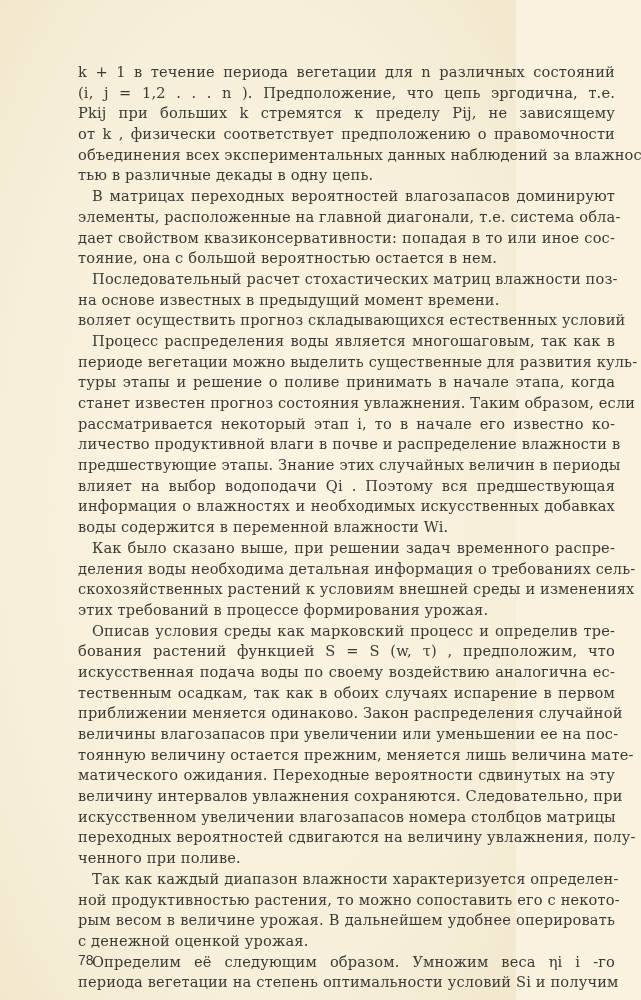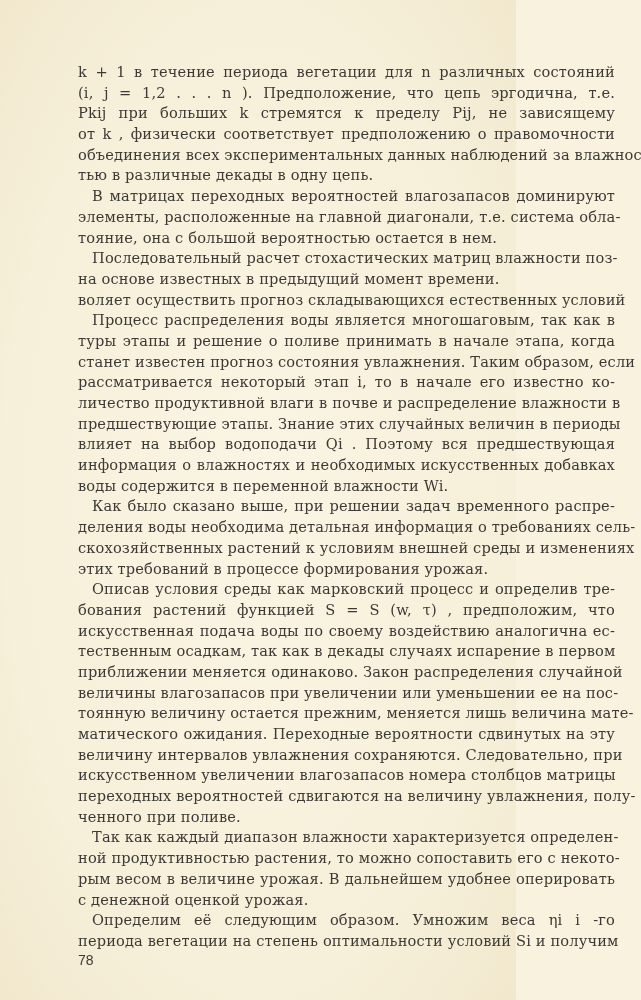--- a/index.html
+++ b/index.html
@@ -58,41 +58,43 @@
 <div class="page">
   <div class="text-block">
     <span class="line">k + 1  в течение периода вегетации для n  различных состояний</span>
     <span class="line">(i, j = 1,2 . . . n ).  Предположение,  что  цепь  эргодична,  т.е.</span>
     <span class="line">Pkij   при больших k стремятся к пределу  Pij,  не зависящему</span>
     <span class="line">от  k , физически соответствует предположению о правомочности</span>
     <span class="line">объединения всех экспериментальных данных наблюдений за влажнос-</span>
     <span class="line last">тью в различные декады в одну цепь.</span>
     <span class="line indent">В матрицах переходных вероятностей влагозапасов доминируют</span>
     <span class="line">элементы, расположенные на главной диагонали, т.е. система обла-</span>
+    <span class="line">дает свойством квазиконсервативности: попадая в то или иное сос-</span>
     <span class="line last">тояние, она с большой вероятностью остается в нем.</span>
     <span class="line indent">Последовательный расчет стохастических матриц влажности поз-</span>
     <span class="line last">на основе известных в предыдущий момент времени.</span>
     <span class="line">воляет осуществить прогноз складывающихся естественных условий</span>
     <span class="line indent">Процесс распределения воды является многошаговым, так как в</span>
+    <span class="line">периоде вегетации можно выделить существенные для развития куль-</span>
     <span class="line">туры этапы и решение о поливе принимать в начале этапа, когда</span>
     <span class="line">станет известен прогноз состояния увлажнения. Таким образом, если</span>
     <span class="line">рассматривается некоторый этап  i,  то в начале его известно ко-</span>
     <span class="line">личество продуктивной влаги в почве и распределение влажности в</span>
     <span class="line">предшествующие этапы. Знание этих случайных величин в периоды</span>
     <span class="line">влияет на выбор водоподачи  Qi . Поэтому вся предшествующая</span>
     <span class="line">информация о влажностях и необходимых искусственных добавках</span>
     <span class="line last">воды содержится в переменной влажности  Wi.</span>
     <span class="line indent">Как было сказано выше, при решении задач временного распре-</span>
     <span class="line">деления воды необходима детальная информация о требованиях сель-</span>
     <span class="line">скохозяйственных растений к условиям внешней среды и изменениях</span>
     <span class="line last">этих требований в процессе формирования урожая.</span>
     <span class="line indent">Описав условия среды как марковский процесс и определив тре-</span>
     <span class="line">бования растений функцией  S = S (w, τ) ,  предположим,  что</span>
     <span class="line">искусственная подача воды по своему воздействию аналогична  ес-</span>
-    <span class="line">тественным осадкам, так как в декады случаях испарение в первом</span>
+    <span class="line">тественным осадкам, так как в обоих случаях испарение в первом</span>
     <span class="line">приближении меняется одинаково. Закон распределения случайной</span>
     <span class="line">величины влагозапасов при увеличении или уменьшении ее на пос-</span>
     <span class="line">тоянную величину остается прежним, меняется лишь величина мате-</span>
     <span class="line">матического ожидания. Переходные вероятности сдвинутых на эту</span>
     <span class="line">величину интервалов увлажнения сохраняются. Следовательно, при</span>
     <span class="line">искусственном увеличении влагозапасов номера столбцов матрицы</span>
     <span class="line">переходных вероятностей сдвигаются на величину увлажнения, полу-</span>
     <span class="line last">ченного при поливе.</span>
     <span class="line indent">Так как каждый диапазон влажности характеризуется определен-</span>
     <span class="line">ной продуктивностью растения, то можно сопоставить его с некото-</span>

